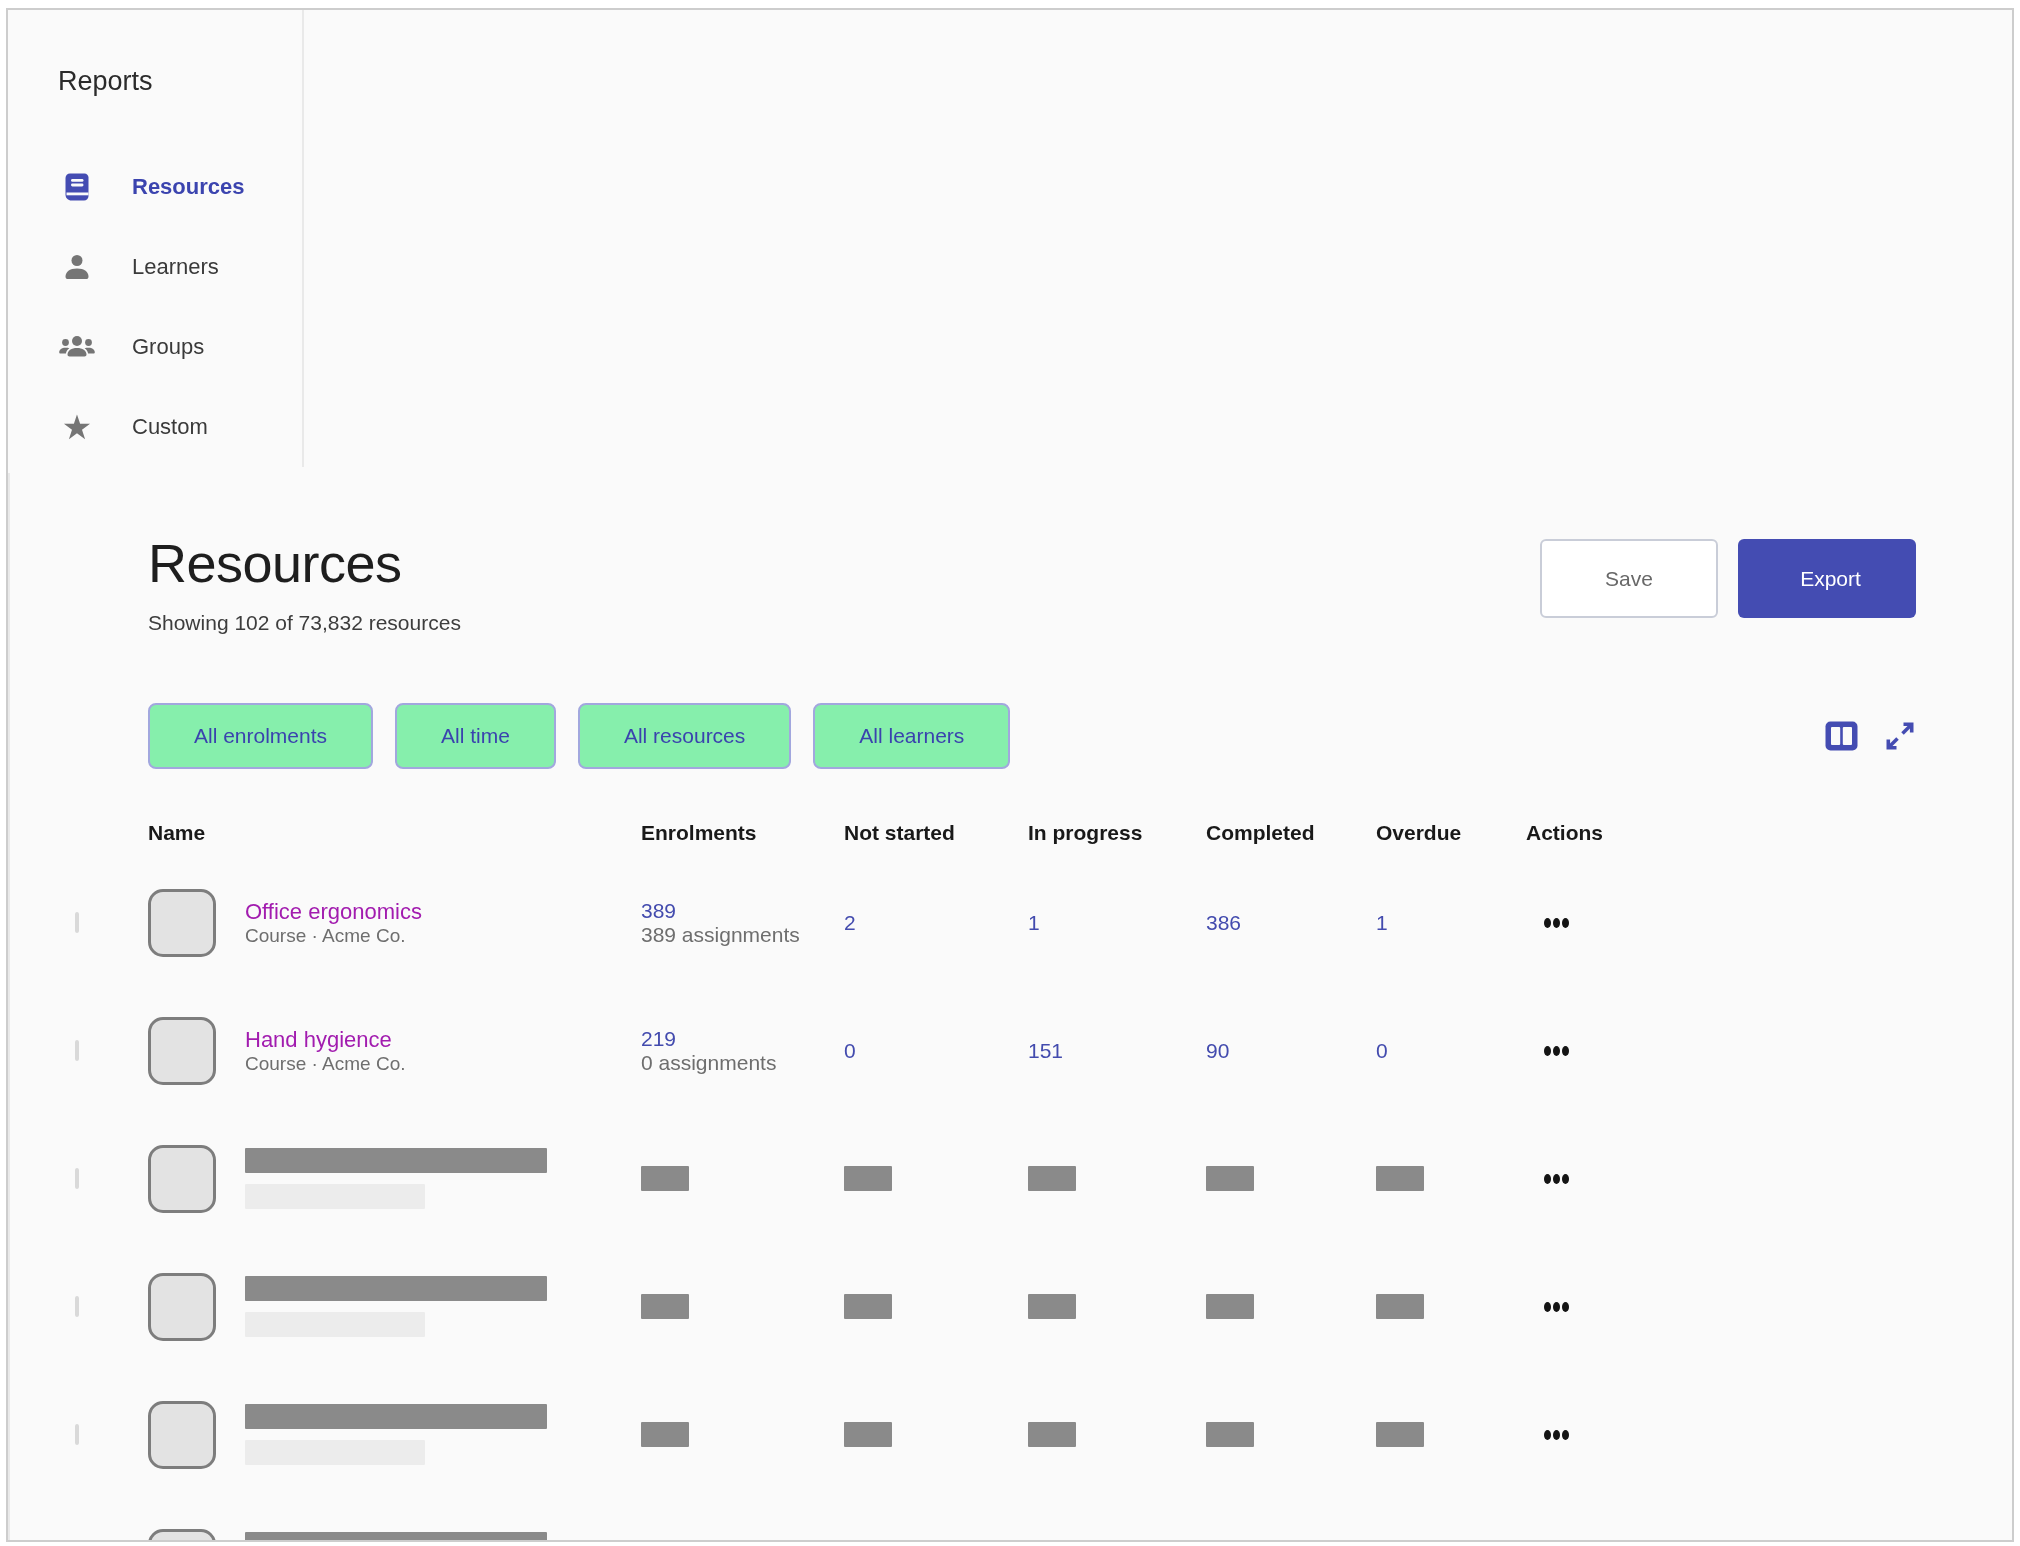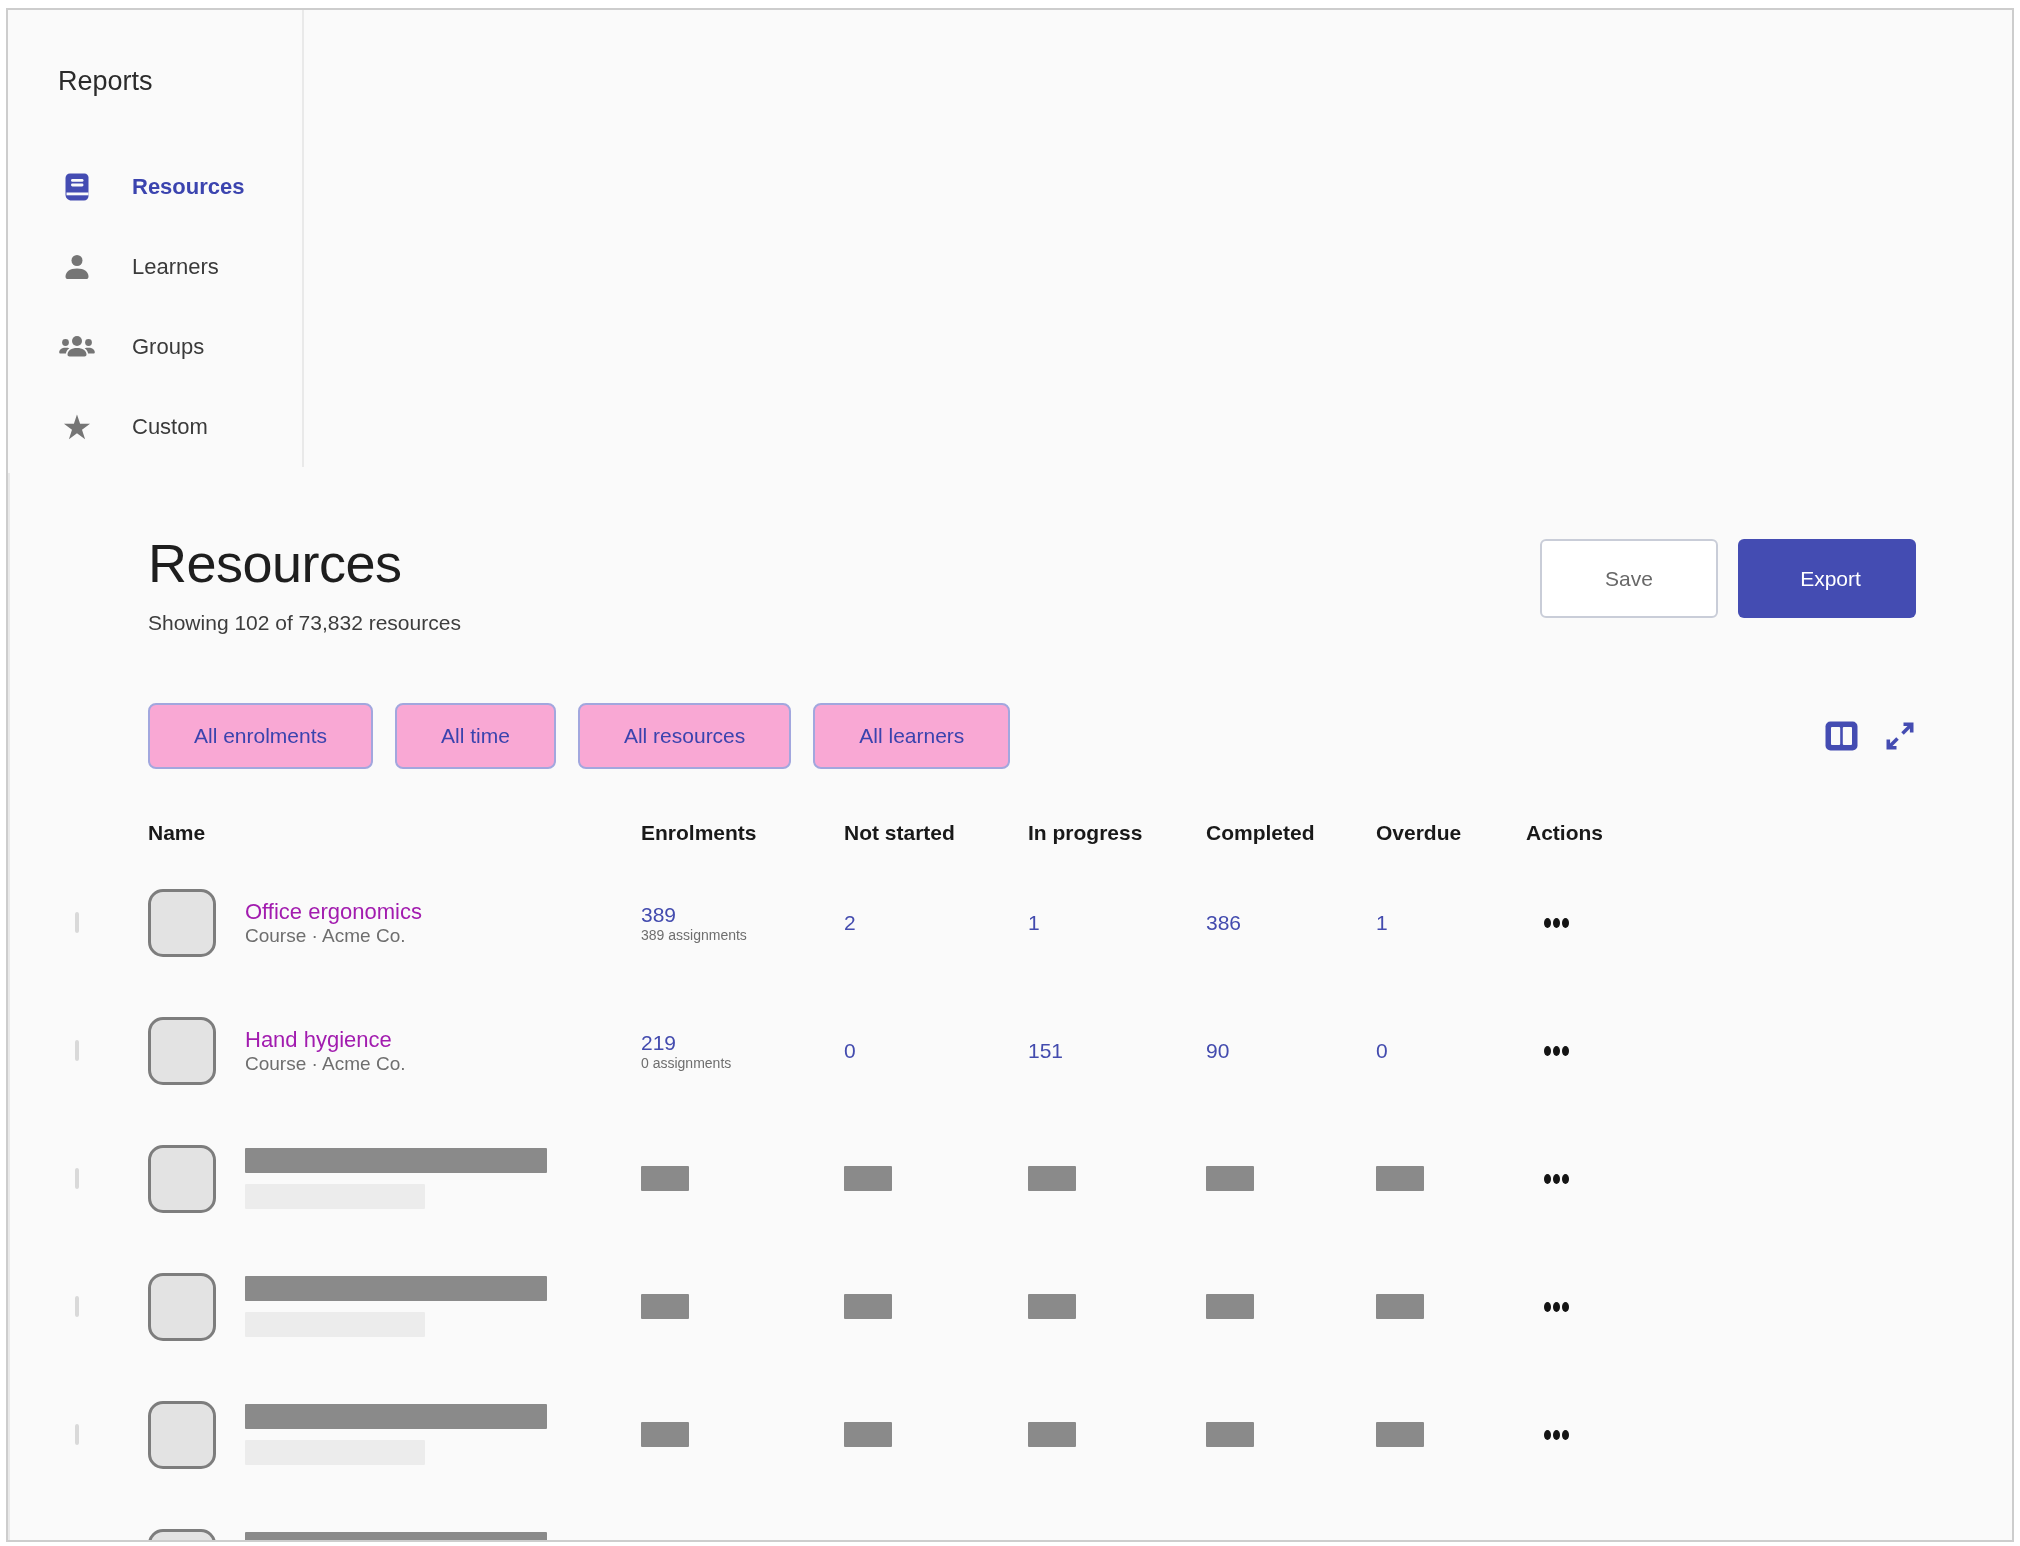--- a/index.html
+++ b/index.html
@@ -29,41 +29,41 @@
   .title-wrap { margin-left: 73px; }
   .page-title { font-size: 54px; font-weight: 400; color: #1e1e1e; letter-spacing: -0.5px; line-height: 1.22; }
   .page-subtitle { margin-top: 14px; font-size: 21px; color: #3d3d3d; }
   .header-buttons { display: flex; gap: 20px; margin-top: 8px; }
   .btn { height: 79px; min-width: 178px; display: inline-flex; align-items: center; justify-content: center;
     font-size: 21px; border-radius: 6px; cursor: pointer; font-family: inherit; }
   .btn-save { background: #ffffff; border: 2px solid #c9cdd8; color: #686868; }
   .btn-export { background: #444CB2; border: none; color: #ffffff; padding-left: 7px; }
 
   .filter-row { display: flex; align-items: center; gap: 22px; margin: 68px 0 0 73px; }
-  .filter-btn { height: 66px; padding: 0 44px; background: #f9a8d4; border: 2px solid #a2a7de;
+  .filter-btn { height: 66px; padding: 0 44px; background: #86efac; border: 2px solid #a2a7de;
     border-radius: 8px; color: #3A43AE; font-size: 21px; cursor: pointer; font-family: inherit; }
   .view-controls { margin-left: auto; display: flex; align-items: center; gap: 26px; }
   .icon-btn { background: none; border: none; cursor: pointer; display: flex; align-items: center; }
 
   
   .table { margin-top: 52px; --cols: 73px 493px 203px 184px 178px 170px 150px 1fr; }
   .thead { display: grid; grid-template-columns: var(--cols); font-size: 21px; font-weight: 700;
     color: #191919; padding-bottom: 14px; }
   .trow { display: grid; grid-template-columns: var(--cols); align-items: center; height: 128px; }
 
   .checkbox { width: 27px; height: 31px; background: #fff; border: 2px solid #d9d9d9;
     border-radius: 8px; cursor: pointer; }
   .cell-name { display: flex; align-items: center; }
   .thumb { width: 68px; height: 68px; flex: 0 0 68px; background: #e3e3e3;
     border: 3px solid #7d7d7d; border-radius: 15px; }
   .name-text { margin-left: 29px; }
   .res-link { font-size: 22px; color: #a21caf; text-decoration: none; cursor: pointer; display: block; }
   .res-meta { font-size: 19px; color: #6e6e6e; margin-top: 7px; }
   .stat { font-size: 21px; color: #434BAE; cursor: pointer; }
-  .stat-sub { font-size: 14px; color: #6e6e6e; cursor: default; }
+  .stat-sub { font-size: 21px; color: #6e6e6e; cursor: default; }
 
   .skel-dark { width: 302px; height: 25px; background: #8A8A8A; border-radius: 1px; }
   .skel-light { width: 180px; height: 25px; background: #ECECEC; border-radius: 1px; margin-top: 11px; }
   .skel-num { width: 48px; height: 25px; background: #8A8A8A; border-radius: 1px; }
 
   .dots { display: inline-flex; gap: 2px; margin-left: 18px; cursor: pointer; background: none; border: none; align-items: center; }
   .dots i { width: 7px; height: 10px; border-radius: 50%; background: #141414; display: block; }
 </style>
 </head>
 <body>

